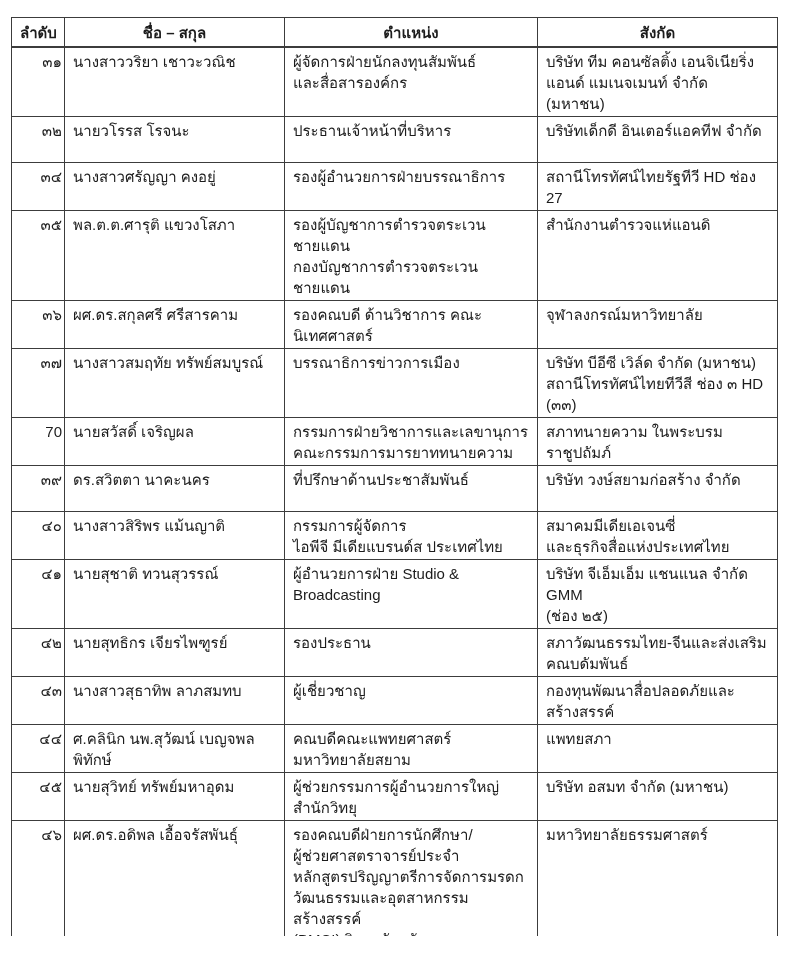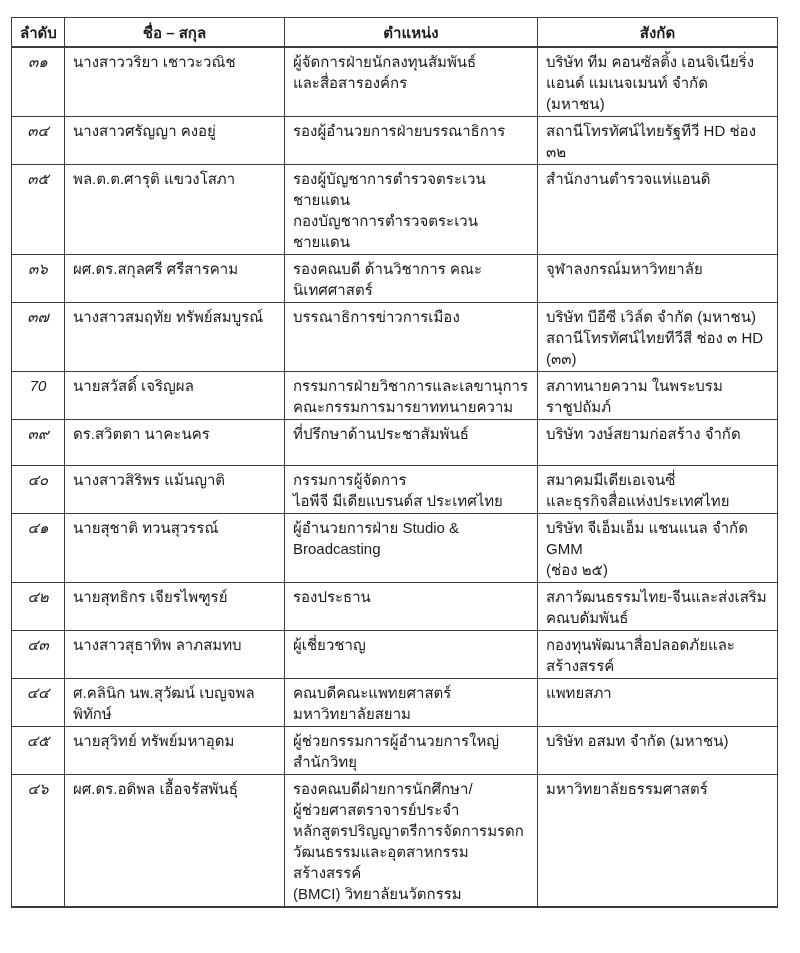--- a/index.html
+++ b/index.html
@@ -45,24 +45,23 @@
   table.doc-table thead th {
     font-weight: bold;
     text-align: center;
     vertical-align: middle;
     height: 24px;
     padding-top: 2px;
     padding-bottom: 2px;
   }
   table.doc-table tbody tr { height: 46px; }
   table.doc-table td.cell-order {
-    text-align: center;
+    text-align: right;
     padding-left: 2px;
     padding-right: 2px;
-    font-style: italic;
   }
   table.doc-table td.cell-multiline { white-space: pre-line; }
 </style>
 </head>
 <body>
 
 <div class="page">
   <table class="doc-table">
     <colgroup>
       <col class="c-order">
@@ -81,27 +80,33 @@
     <tbody>
     <tr>
       <td class="cell-order">๓๑</td>
       <td class="cell-name">นางสาววริยา เชาวะวณิช</td>
       <td class="cell-multiline">ผู้จัดการฝ่ายนักลงทุนสัมพันธ์
 และสื่อสารองค์กร</td>
       <td class="cell-multiline">บริษัท ทีม คอนซัลติ้ง เอนจิเนียริ่ง
 แอนด์ แมเนจเมนท์ จำกัด (มหาชน)</td>
     </tr>
 
+    <tr>
+      <td class="cell-order">๓๒</td>
+      <td class="cell-name">นายวโรรส โรจนะ</td>
+      <td class="cell-multiline">ประธานเจ้าหน้าที่บริหาร</td>
+      <td class="cell-multiline">บริษัทเด็กดี อินเตอร์แอคทีฟ จำกัด</td>
+    </tr>
 
 
     <tr>
       <td class="cell-order">๓๔</td>
       <td class="cell-name">นางสาวศรัญญา คงอยู่</td>
       <td class="cell-multiline">รองผู้อำนวยการฝ่ายบรรณาธิการ</td>
-      <td class="cell-multiline">สถานีโทรทัศน์ไทยรัฐทีวี HD ช่อง ๓๒</td>
+      <td class="cell-multiline">สถานีโทรทัศน์ไทยรัฐทีวี HD ช่อง 27</td>
     </tr>
 
     <tr>
       <td class="cell-order">๓๕</td>
       <td class="cell-name">พล.ต.ต.ศารุติ แขวงโสภา</td>
       <td class="cell-multiline">รองผู้บัญชาการตำรวจตระเวนชายแดน
 กองบัญชาการตำรวจตระเวนชายแดน</td>
       <td class="cell-multiline">สำนักงานตำรวจแห่แอนดิ</td>
     </tr>
 

